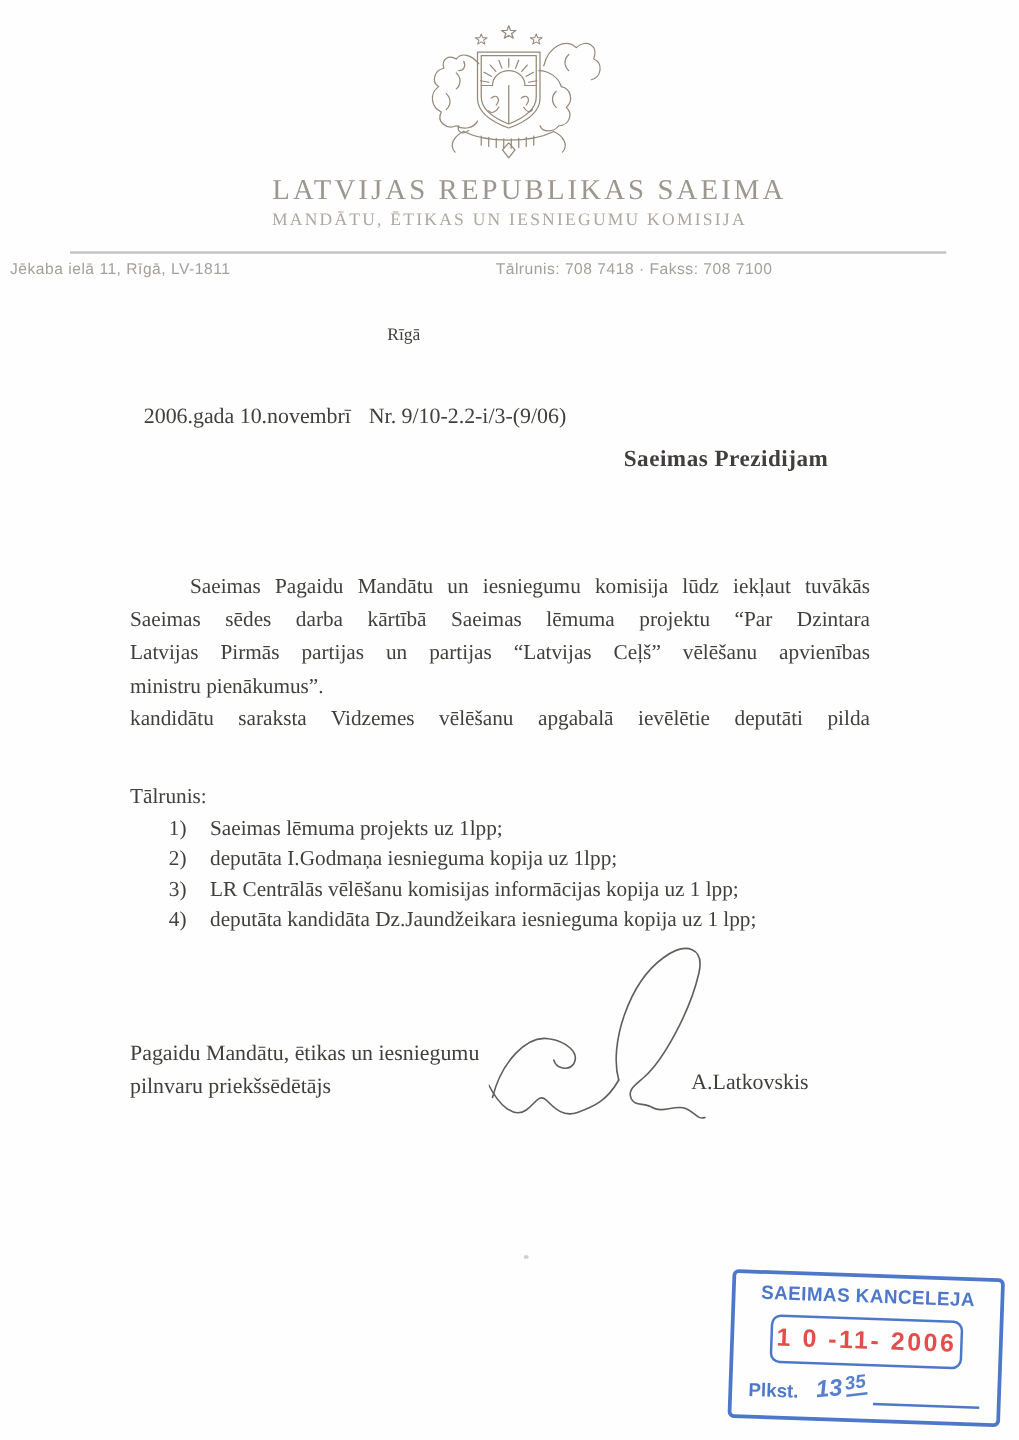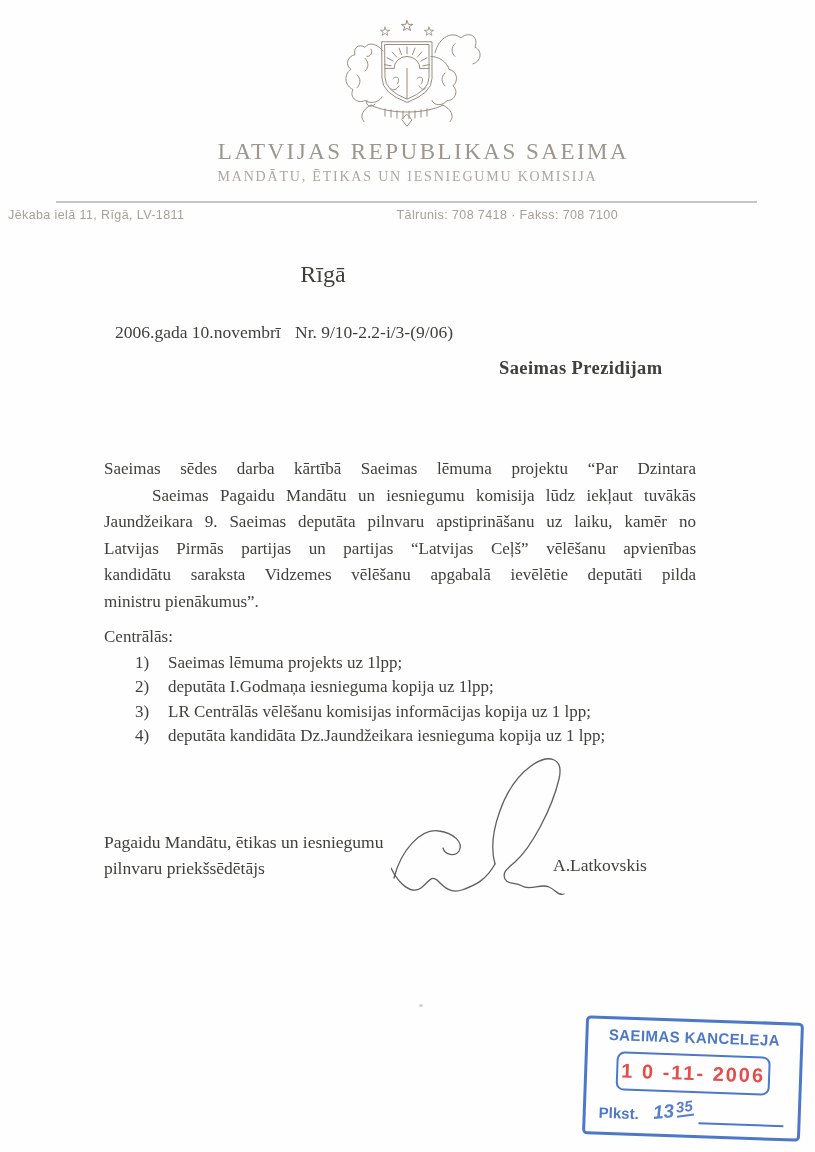--- a/index.html
+++ b/index.html
@@ -30,21 +30,21 @@
   .lh-rule{left:56px;top:201px;width:701px;height:2px;background:#c6c5c3;}
   .lh-contact-row{
     left:0;top:208px;width:673px;height:18px;
     font-family:"Liberation Sans", sans-serif;
     font-size:12.5px;color:#a5a099;letter-spacing:0.4px;
   }
   .lh-address{position:absolute;left:8px;top:0;}
   .lh-phone{position:absolute;right:55px;top:0;}
 
   
-  .place{left:0;top:261px;width:646px;text-align:center;font-size:24px;}
+  .place{left:0;top:261px;width:646px;text-align:center;font-size:14px;}
   .date-row{left:5px;top:322px;width:815px;height:22px;font-size:17.5px;}
   .date{position:absolute;left:110px;top:0;}
   .doc-number{position:absolute;left:290px;top:0;}
   .recipient{left:499px;top:358px;font-size:18.5px;font-weight:bold;letter-spacing:0.4px;}
 
   .body-block{left:104px;top:456px;width:592px;font-size:17px;}
   .bline{
     line-height:26.6px;
     text-align:justify;
     text-align-last:justify;
@@ -159,30 +159,29 @@
   <div class="abs place">Rīgā</div>
 
   <div class="abs date-row">
     <span class="date">2006.gada 10.novembrī</span>
     <span class="doc-number">Nr. 9/10-2.2-i/3-(9/06)</span>
   </div>
 
   <div class="abs recipient">Saeimas Prezidijam</div>
 
   <div class="abs body-block">
+    <div class="bline indent">Saeimas Pagaidu Mandātu un iesniegumu komisija lūdz iekļaut tuvākās</div>
     <div class="bline">Saeimas sēdes darba kārtībā Saeimas lēmuma projektu “Par Dzintara</div>
-    <div class="bline indent">Saeimas Pagaidu Mandātu un iesniegumu komisija lūdz iekļaut tuvākās</div>
-    <div class="bline">Jaundžeikara 9. Saeimas deputāta pilnvaru apstiprināšanu uz laiku, kamēr no</div>
     <div class="bline">Latvijas Pirmās partijas un partijas “Latvijas Ceļš” vēlēšanu apvienības</div>
+    <div class="bline last">ministru pienākumus”.</div>
     <div class="bline">kandidātu saraksta Vidzemes vēlēšanu apgabalā ievēlētie deputāti pilda</div>
-    <div class="bline last">ministru pienākumus”.</div>
   </div>
 
   <div class="abs attachments">
-    <div class="att-label">Centrālās:</div>
+    <div class="att-label">Tālrunis:</div>
     <div class="att-row">
       <span class="att-num">1)</span><span>Saeimas lēmuma projekts uz 1lpp;</span>
     </div>
     <div class="att-row">
       <span class="att-num">2)</span><span>deputāta I.Godmaņa iesnieguma kopija uz 1lpp;</span>
     </div>
     <div class="att-row">
       <span class="att-num">3)</span><span>LR Centrālās vēlēšanu komisijas informācijas kopija uz 1 lpp;</span>
     </div>
     <div class="att-row">

